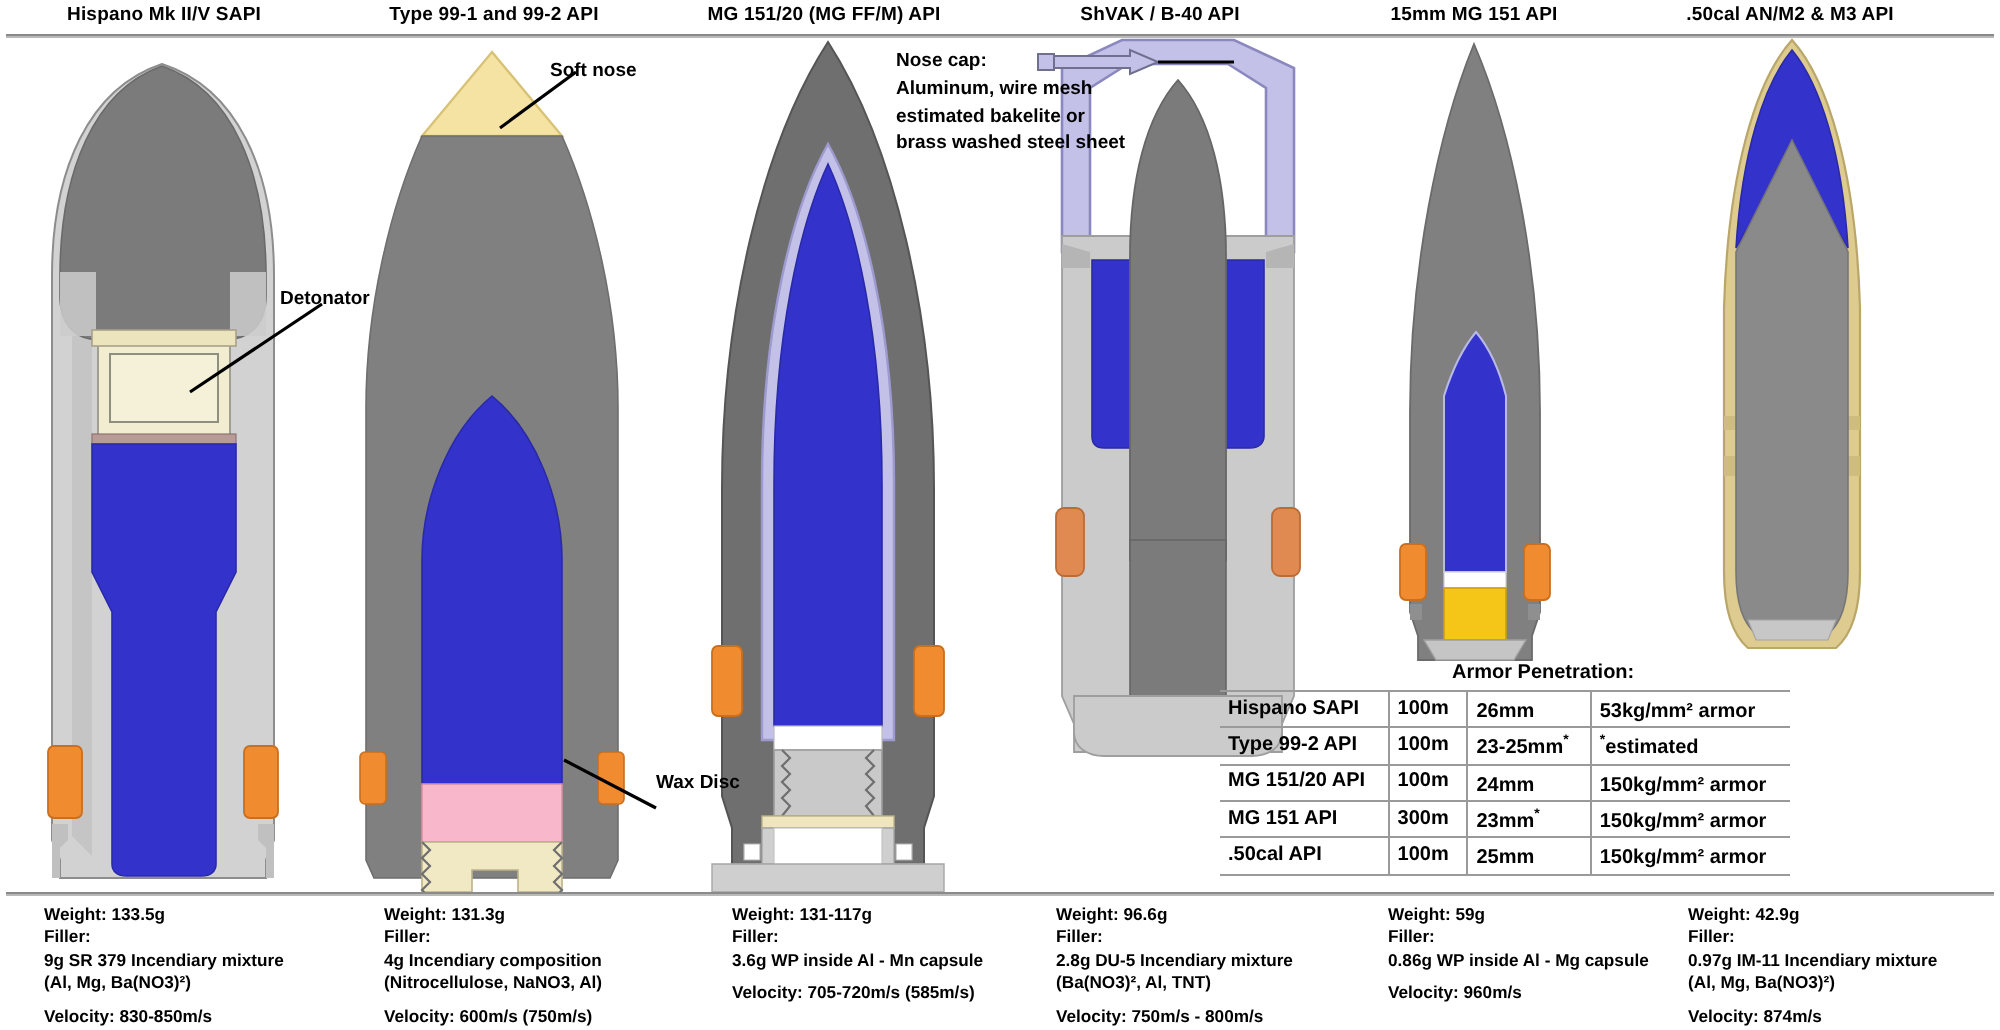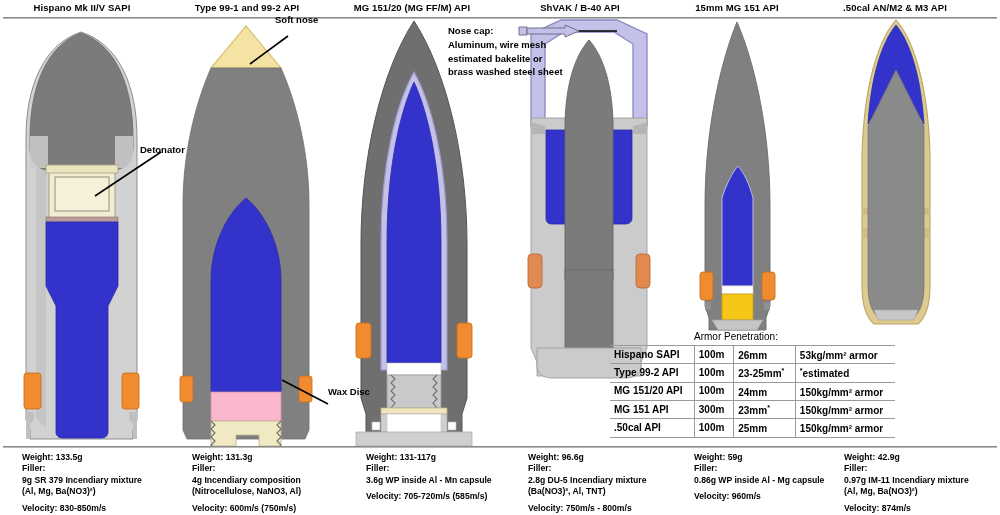--- a/index.html
+++ b/index.html
@@ -45,21 +45,21 @@
   }
   .anno-block{
     position:absolute;font-size:9.5px;font-weight:bold;line-height:13.5px;
   }
 
   
   .armor{
     position:absolute;left:610px;top:331px;width:285px;
   }
   .armor-title{
-    font-size:10px;font-weight:normal;margin:0 0 3px 84px;
+    font-size:10px;font-weight:bold;margin:0 0 3px 116px;
   }
   table.pen{
     border-collapse:collapse;font-size:10px;font-weight:bold;
   }
   table.pen td{
     padding:0 4px;height:14px;line-height:14px;
     border-bottom:1.3px solid #9a9a9a;
     white-space:nowrap;
     margin-top:32px;
   }
@@ -249,21 +249,21 @@
   </div>
 
   <svg class="anno" style="left:95px;top:150px;width:75px;height:50px;overflow:visible">
     <line x1="0" y1="46" x2="66" y2="2" stroke="#000" stroke-width="1.6"></line>
   </svg>
   <div class="anno" style="left:140px;top:144px">Detonator</div>
 
   <svg class="anno" style="left:250px;top:34px;width:45px;height:32px;overflow:visible">
     <line x1="0" y1="30" x2="38" y2="2" stroke="#000" stroke-width="1.6"></line>
   </svg>
-  <div class="anno" style="left:275px;top:14px">Soft nose</div>
+  <div class="anno" style="left:275px;top:30px">Soft nose</div>
 
   <svg class="anno" style="left:282px;top:378px;width:50px;height:30px;overflow:visible">
     <line x1="0" y1="2" x2="46" y2="26" stroke="#000" stroke-width="1.6"></line>
   </svg>
   <div class="anno" style="left:328px;top:386px">Wax Disc</div>
 
   <div class="anno-block" style="left:448px;top:24px">
     <div style="display:flex;align-items:center;gap:24px">
       <span>Nose cap:</span>
       <svg width="100" height="14" viewBox="0 0 100 14" style="overflow:visible">

